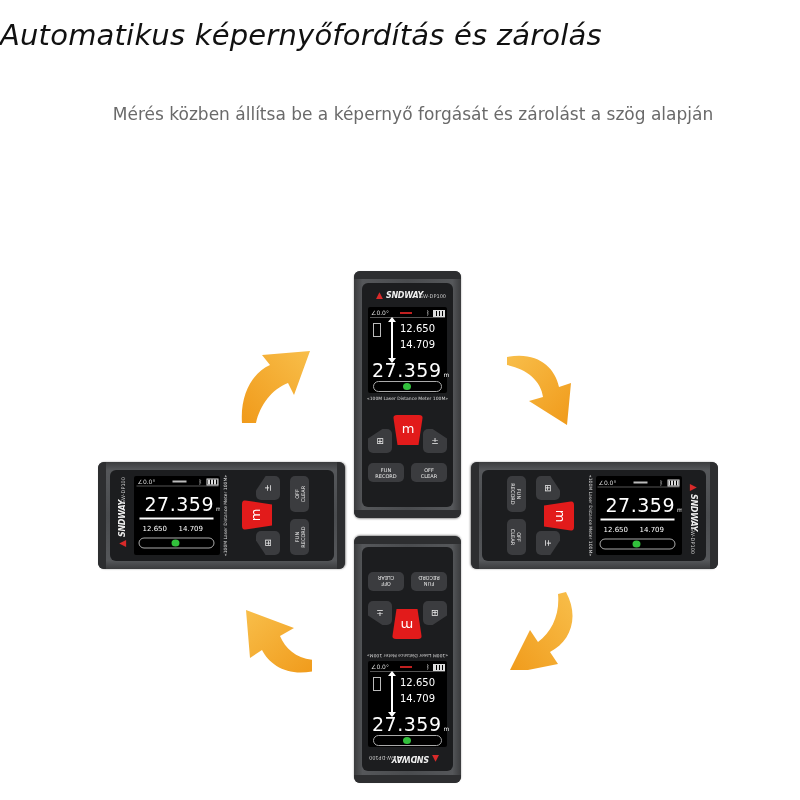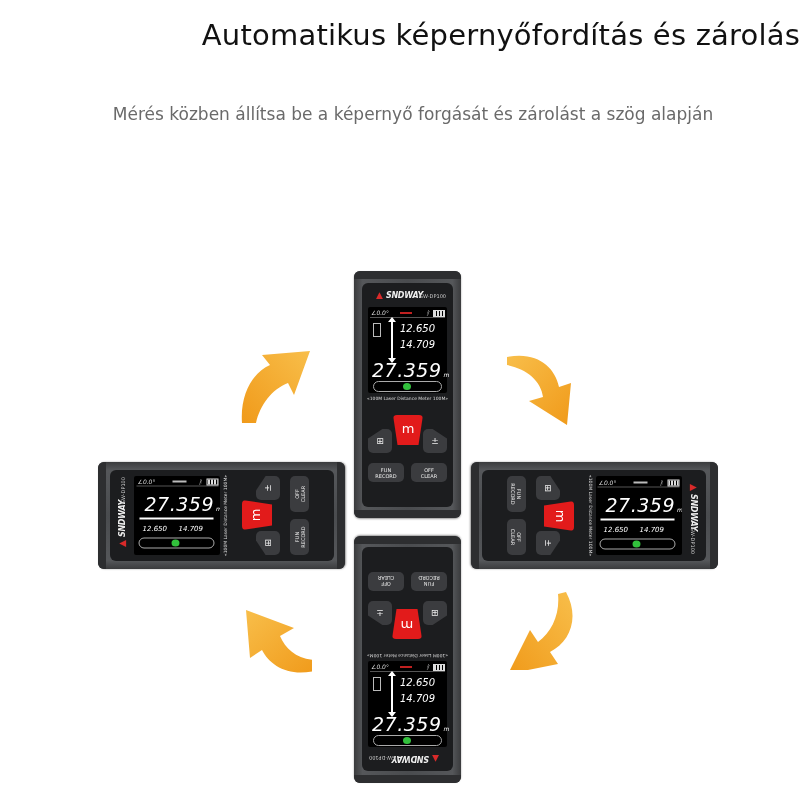--- a/index.html
+++ b/index.html
@@ -1,19 +1,19 @@
 <!DOCTYPE html>
 <html><head>
 <meta charset="utf-8">
 <style>
   html, body { margin:0; padding:0; }
   body { width:800px; height:800px; background:#ffffff; position:relative; overflow:hidden;
          font-family:"DejaVu Sans", "Liberation Sans", sans-serif; }
-  .title { position:absolute; left:0; width:800px; top:18px; text-align:right;
-           font-size:29px; color:#111111; letter-spacing:0.2px; }
+  .title { position:absolute; left:0; width:800px; top:18px; text-align:left;
+           font-size:29px; color:#111111; letter-spacing:0.2px;font-style:italic; }
   .subtitle { position:absolute; left:0; width:826px; top:104px; text-align:center;
               font-size:17px; color:#6a6a6a; }
 
   
   .device-wrap { position:absolute; width:107px; height:247px; }
   .device { position:absolute; left:0; top:0; width:107px; height:247px;
             background:linear-gradient(90deg,#3a3b3d 0%,#55575a 8%,#4a4c4f 50%,#55575a 92%,#3a3b3d 100%);
             border-radius:6px; box-shadow:0 1px 2px rgba(0,0,0,.4); }
   .device .cap-top { position:absolute; left:0; top:0; width:107px; height:8px;
             background:#2d2e30; border-radius:6px 6px 0 0; }
@@ -56,21 +56,21 @@
 
   
   #dev-top { left:354px; top:271px; }
   #dev-bottom { left:354px; top:536px; transform:rotate(180deg); }
   #dev-left { left:168px; top:392px; transform:rotate(-90deg); }
   #dev-right { left:541px; top:392px; transform:rotate(90deg); }
   
   #dev-left .screen-inner { transform:rotate(90deg); }
   #dev-right .screen-inner { transform:rotate(-90deg); }
   #dev-bottom .screen-inner { transform:rotate(180deg); }
-  .screen-inner { position:absolute; left:0; top:0; width:79px; height:86px;font-style:italic; }
+  .screen-inner { position:absolute; left:0; top:0; width:79px; height:86px; }
   #dev-left .screen, #dev-right .screen { }
 
   .arrow { position:absolute; width:80px; height:80px; }
   .arrow svg { width:100%; height:100%; }
   #arrow-tl { left:232px; top:345px; }
   #arrow-tr { left:505px; top:345px; }
   #arrow-bl { left:232px; top:598px; }
   #arrow-br { left:500px; top:590px; }
 </style>
 </head>

